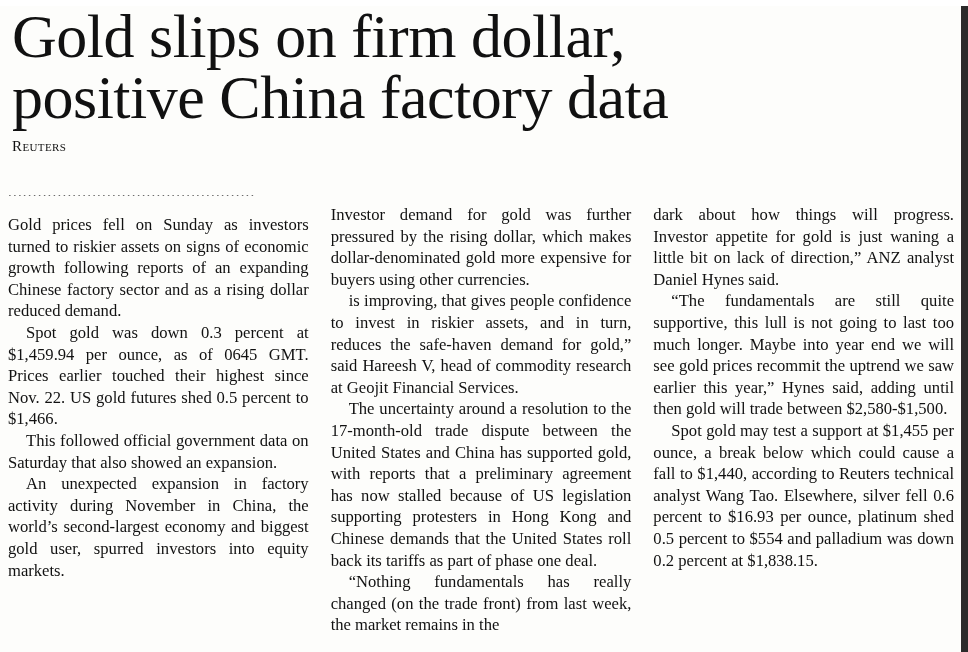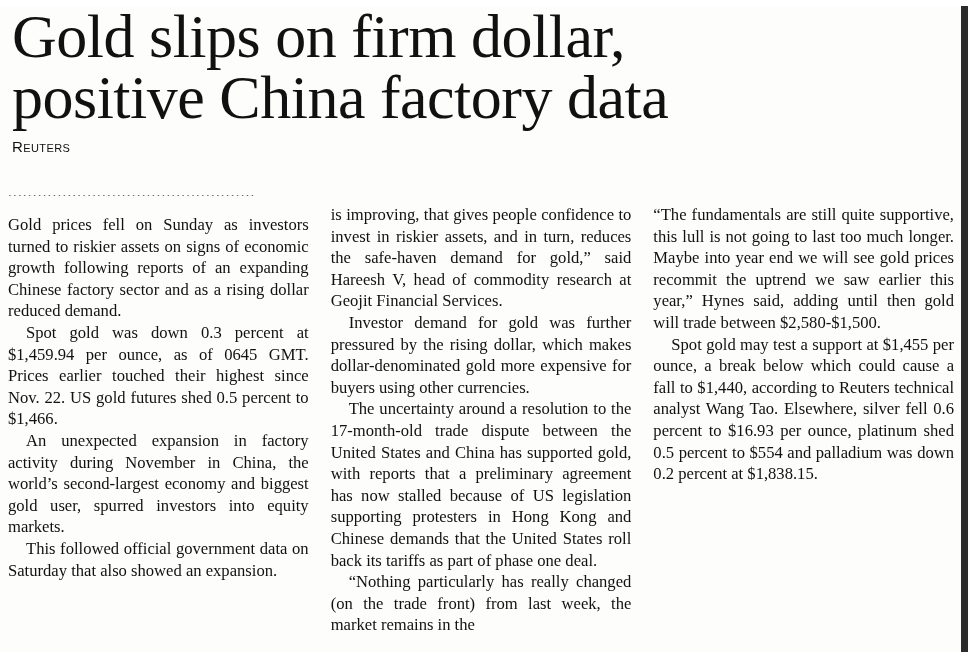--- a/index.html
+++ b/index.html
@@ -41,21 +41,21 @@
     padding: 0;
     color: #111;
     max-width: 900px;
   }
   .headline .line {
     display: block;
     white-space: nowrap;
   }
   .byline {
     margin: 10px 0 0 4px;
-    font-family: Liberation Sans, sans-serif;
+    font-family: Liberation Serif, serif;
     font-variant: small-caps;
     font-size: 15px;
     letter-spacing: 0.4px;
     color: #111;
   }
   .columns {
     position: absolute;
     top: 198px;
     left: 8px;
     right: 14px;
@@ -109,30 +109,31 @@
   </h1>
 
   <div class="byline">Reuters</div>
 
   <div class="columns">
 
     <div class="col first">
       <div class="dotrule">..................................................</div>
       <p>Gold prices fell on Sunday as investors turned to riskier assets on signs of economic growth following reports of an expanding Chinese factory sector and as a rising dollar reduced demand.</p>
       <p>Spot gold was down 0.3 percent at $1,459.94 per ounce, as of 0645 GMT. Prices earlier touched their highest since Nov. 22. US gold futures shed 0.5 percent to $1,466.</p>
+      <p>This followed official government data on Saturday that also showed an expansion.</p>
       <p>An unexpected expansion in factory activity during November in China, the world’s second-largest economy and biggest gold user, spurred investors into equity markets.</p>
-      <p>This followed official government data on Saturday that also showed an expansion.</p>
     </div>
 
     <div class="col second">
+      <p>Investor demand for gold was further pressured by the rising dollar, which makes dollar-denominated gold more expensive for buyers using other currencies.</p>
       <p>is improving, that gives people confidence to invest in riskier assets, and in turn, reduces the safe-haven demand for gold,” said Hareesh V, head of commodity research at Geojit Financial Services.</p>
-      <p>Investor demand for gold was further pressured by the rising dollar, which makes dollar-denominated gold more expensive for buyers using other currencies.</p>
       <p>The uncertainty around a resolution to the 17-month-old trade dispute between the United States and China has supported gold, with reports that a preliminary agreement has now stalled because of US legislation supporting protesters in Hong Kong and Chinese demands that the United States roll back its tariffs as part of phase one deal.</p>
-      <p>“Nothing particularly has really changed (on the trade front) from last week, the market remains in the</p>
+      <p>“Nothing fundamentals has really changed (on the trade front) from last week, the market remains in the</p>
     </div>
 
     <div class="col third">
+      <p>dark about how things will progress. Investor appetite for gold is just waning a little bit on lack of direction,” ANZ analyst Daniel Hynes said.</p>
       <p>“The fundamentals are still quite supportive, this lull is not going to last too much longer. Maybe into year end we will see gold prices recommit the uptrend we saw earlier this year,” Hynes said, adding until then gold will trade between $2,580-$1,500.</p>
       <p>Spot gold may test a support at $1,455 per ounce, a break below which could cause a fall to $1,440, according to Reuters technical analyst Wang Tao. Elsewhere, silver fell 0.6 percent to $16.93 per ounce, platinum shed 0.5 percent to $554 and palladium was down 0.2 percent at $1,838.15.</p>
     </div>
 
   </div>
 </div>
 
 </body></html>

